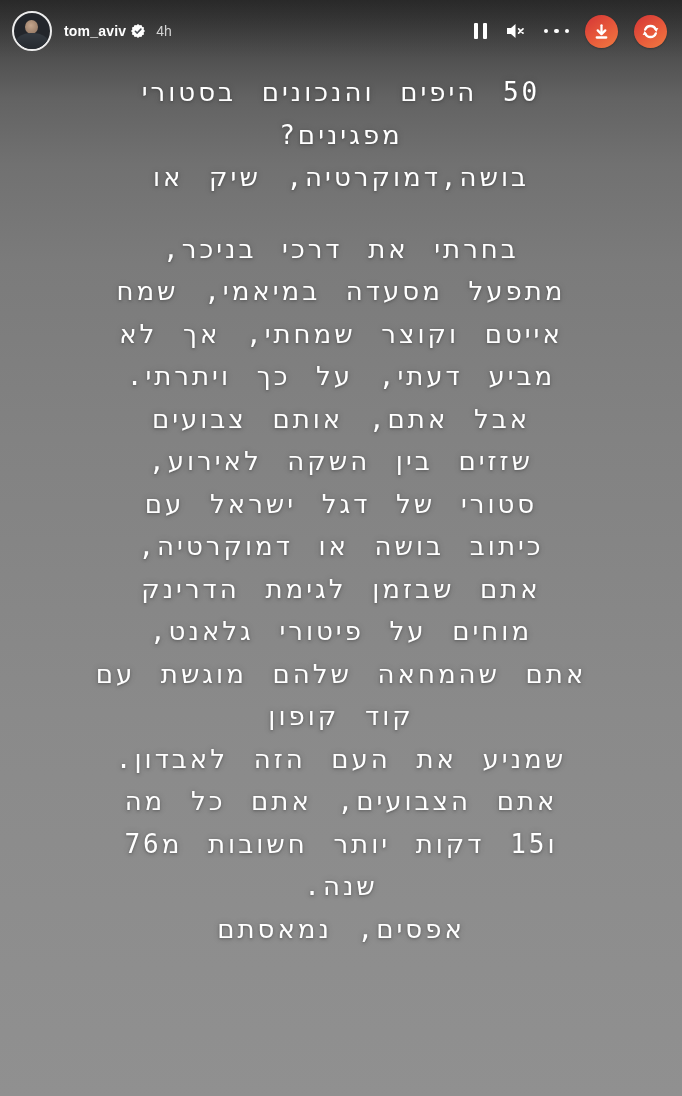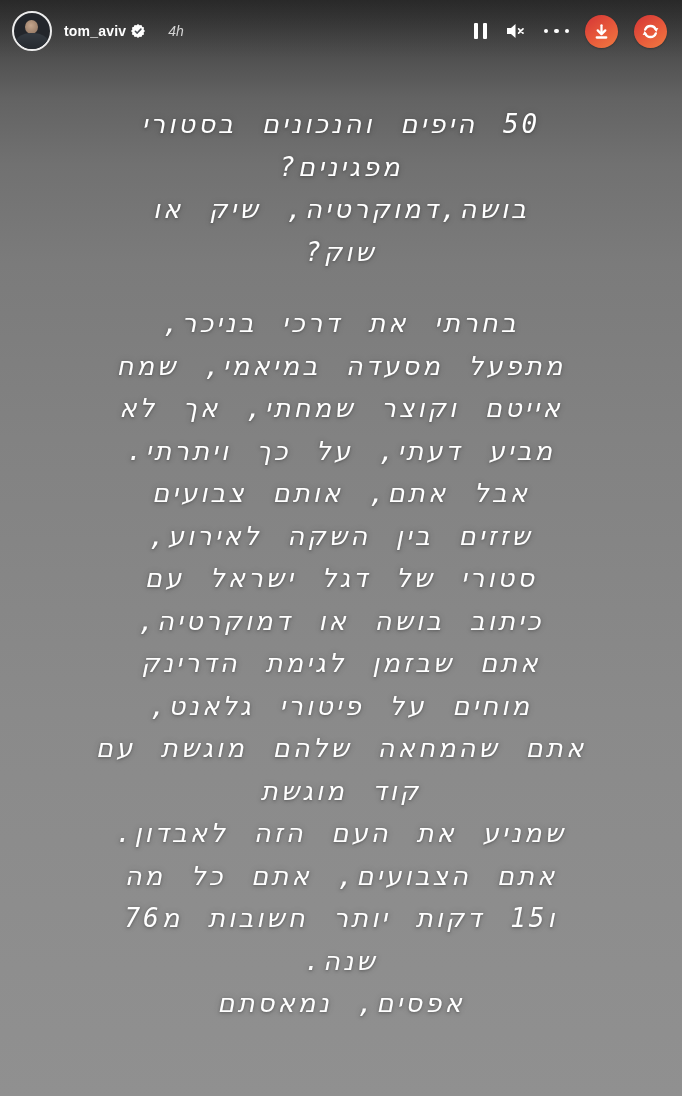--- a/index.html
+++ b/index.html
@@ -29,43 +29,43 @@
     width: 13px; height: 14px; border-radius: 50%;
     background: radial-gradient(circle at 45% 40%, #c4a58c 0%, #9b7f6a 70%, #6e5a4c 100%);
   }
   .avatar::after { 
     content: ""; position: absolute; left: 2px; top: 20px;
     width: 32px; height: 20px; border-radius: 45% 45% 0 0;
     background: linear-gradient(180deg, #343a41 0%, #22262b 100%);
   }
   .username { color: #ffffff; font-size: 14px; font-weight: 700; margin-left: 12px; letter-spacing: 0.2px; cursor: pointer; }
   .badge { margin-left: 5px; display: inline-flex; }
-  .timestamp { color: #d4d4d4; font-size: 14px; font-weight: 400; margin-left: 23px; font-style: italic; }
+  .timestamp { color: #d4d4d4; font-size: 14px; font-weight: 400; margin-left: 11px; }
   .header-spacer { flex: 1; }
 
   .hdr-icon-btn {
     background: none; border: none; padding: 0; margin: 0 0 0 18px;
     display: inline-flex; align-items: center; justify-content: center; cursor: pointer;
   }
   .pause-bars { display: inline-flex; gap: 5px; }
   .pause-bars span { width: 4px; height: 16px; background: #ffffff; border-radius: 1px; display: block; }
   .dots { display: inline-flex; gap: 6px; }
   .dots i { width: 4.5px; height: 4.5px; background: #ffffff; border-radius: 50%; display: block; }
 
   .circle-btn {
     width: 33px; height: 33px; border-radius: 50%; border: none; cursor: pointer;
     margin-left: 16px; display: inline-flex; align-items: center; justify-content: center;
     background: linear-gradient(145deg, #d93f37 15%, #e85a3b 55%, #ef7b41 100%);
     box-shadow: 0 1px 2px rgba(0,0,0,0.25);
   }
 
   
   .text-block {
-    position: absolute; top: 103px; left: 0; right: 0;
-    direction: rtl; text-align: center; font-style: italic;
+    position: absolute; top: 71px; left: 0; right: 0;
+    direction: rtl; text-align: center;
   }
   .line {
     font-family: "DejaVu Sans Mono", "DejaVu Sans", monospace;
     color: #ffffff; font-size: 26px; line-height: 42.5px;
     letter-spacing: 3px; word-spacing: 7px; font-weight: 500;
     text-shadow: 0 1px 3px rgba(40,40,40,0.45), 0 0 6px rgba(60,60,60,0.25);
     white-space: nowrap;
   }
   .line:empty { height: 29px; }
 </style>
@@ -130,34 +130,33 @@
           <polygon fill="#ffffff" points="6.3,13.1 1.8,13.7 3.8,9.5"></polygon>
         </svg>
       </span>
     </button>
   </div>
 
   <div class="text-block">
     <div class="line">50 היפים והנכונים בסטורי</div>
     <div class="line">מפגינים?</div>
     <div class="line">בושה,דמוקרטיה, שיק או</div>
-    <div class="line">שוק?</div>
     <div class="line"></div>
     <div class="line">בחרתי את דרכי בניכר,</div>
     <div class="line">מתפעל מסעדה במיאמי, שמח</div>
     <div class="line">אייטם וקוצר שמחתי, אך לא</div>
     <div class="line">מביע דעתי, על כך ויתרתי.</div>
     <div class="line">אבל אתם, אותם צבועים</div>
     <div class="line">שזזים בין השקה לאירוע,</div>
     <div class="line">סטורי של דגל ישראל עם</div>
     <div class="line">כיתוב בושה או דמוקרטיה,</div>
     <div class="line">אתם שבזמן לגימת הדרינק</div>
     <div class="line">מוחים על פיטורי גלאנט,</div>
     <div class="line">אתם שהמחאה שלהם מוגשת עם</div>
-    <div class="line">קוד מוגשת</div>
+    <div class="line">קוד קופון</div>
     <div class="line">שמניע את העם הזה לאבדון.</div>
     <div class="line">אתם הצבועים, אתם כל מה</div>
     <div class="line">ו15 דקות יותר חשובות מ76</div>
     <div class="line">שנה.</div>
     <div class="line">אפסים, נמאסתם</div>
   </div>
 
 </div>
 
 </body></html>

